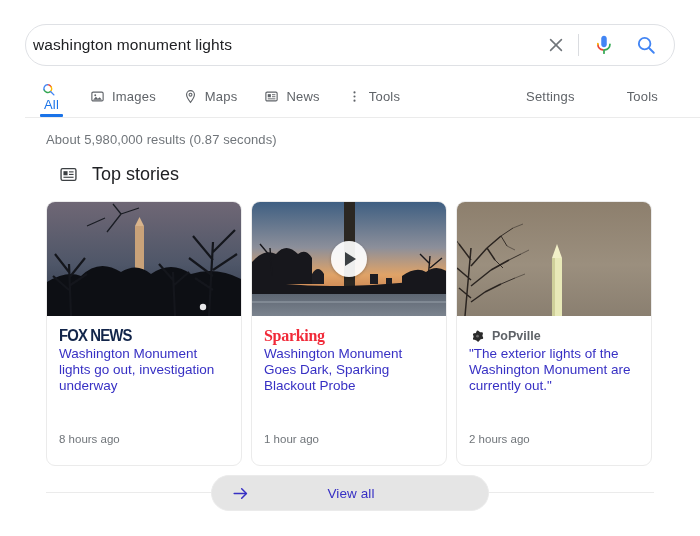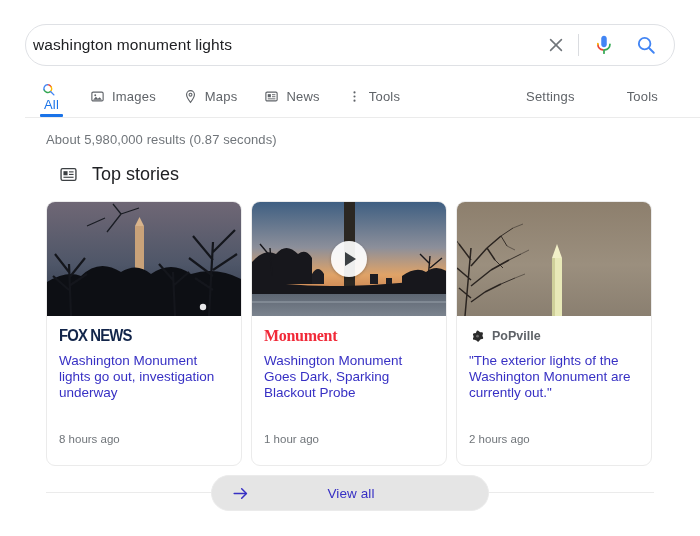--- a/index.html
+++ b/index.html
@@ -192,21 +192,21 @@
     position: relative;
     overflow: hidden;
   }
   .card-body {
     padding: 10px 12px 0 12px;
   }
   .src-row {
     display: flex;
     align-items: center;
     height: 20px;
-    margin-bottom: 7px;
+    margin-bottom: 0;
   }
   .headline {
     font-size: 13.5px;
     line-height: 16px;
     color: #3730c4;
     letter-spacing: 0px;
   }
   .timestamp {
     position: absolute;
     left: 12px;
@@ -501,21 +501,21 @@
           <rect x="134" y="76" width="6" height="6"></rect>
           <path d="M60 72 q6-10 12 0 L72 82 L60 82 Z"></path>
         </g>
       </svg>
       <div class="play-overlay">
         <div class="play-tri"></div>
       </div>
     </div>
     <div class="card-body">
       <div class="src-row">
-        <span class="newsweek-logo">Monument</span>
+        <span class="newsweek-logo">Sparking</span>
       </div>
       <div class="headline">Washington Monument Goes Dark, Sparking Blackout Probe</div>
     </div>
     <div class="timestamp">1 hour ago</div>
   </div>
 
   <div class="card">
     <div class="card-img">
       <svg width="196" height="114" viewBox="0 0 196 114" preserveAspectRatio="none">
         <defs>

